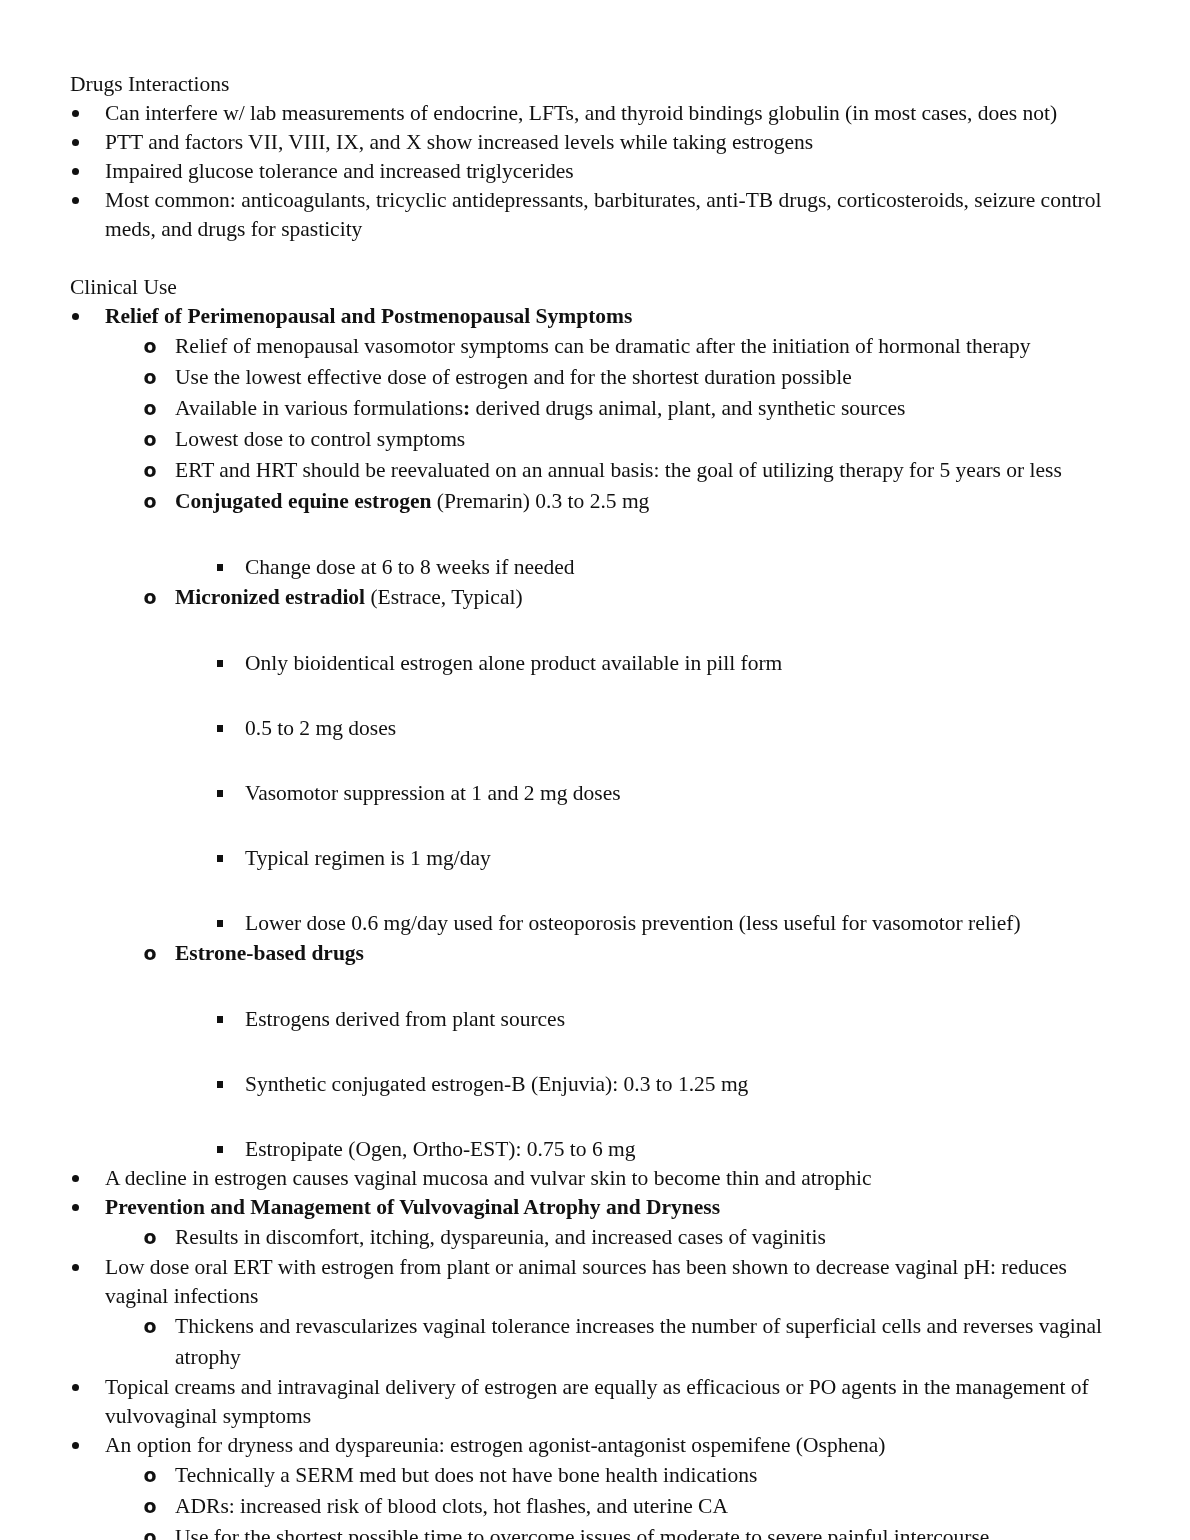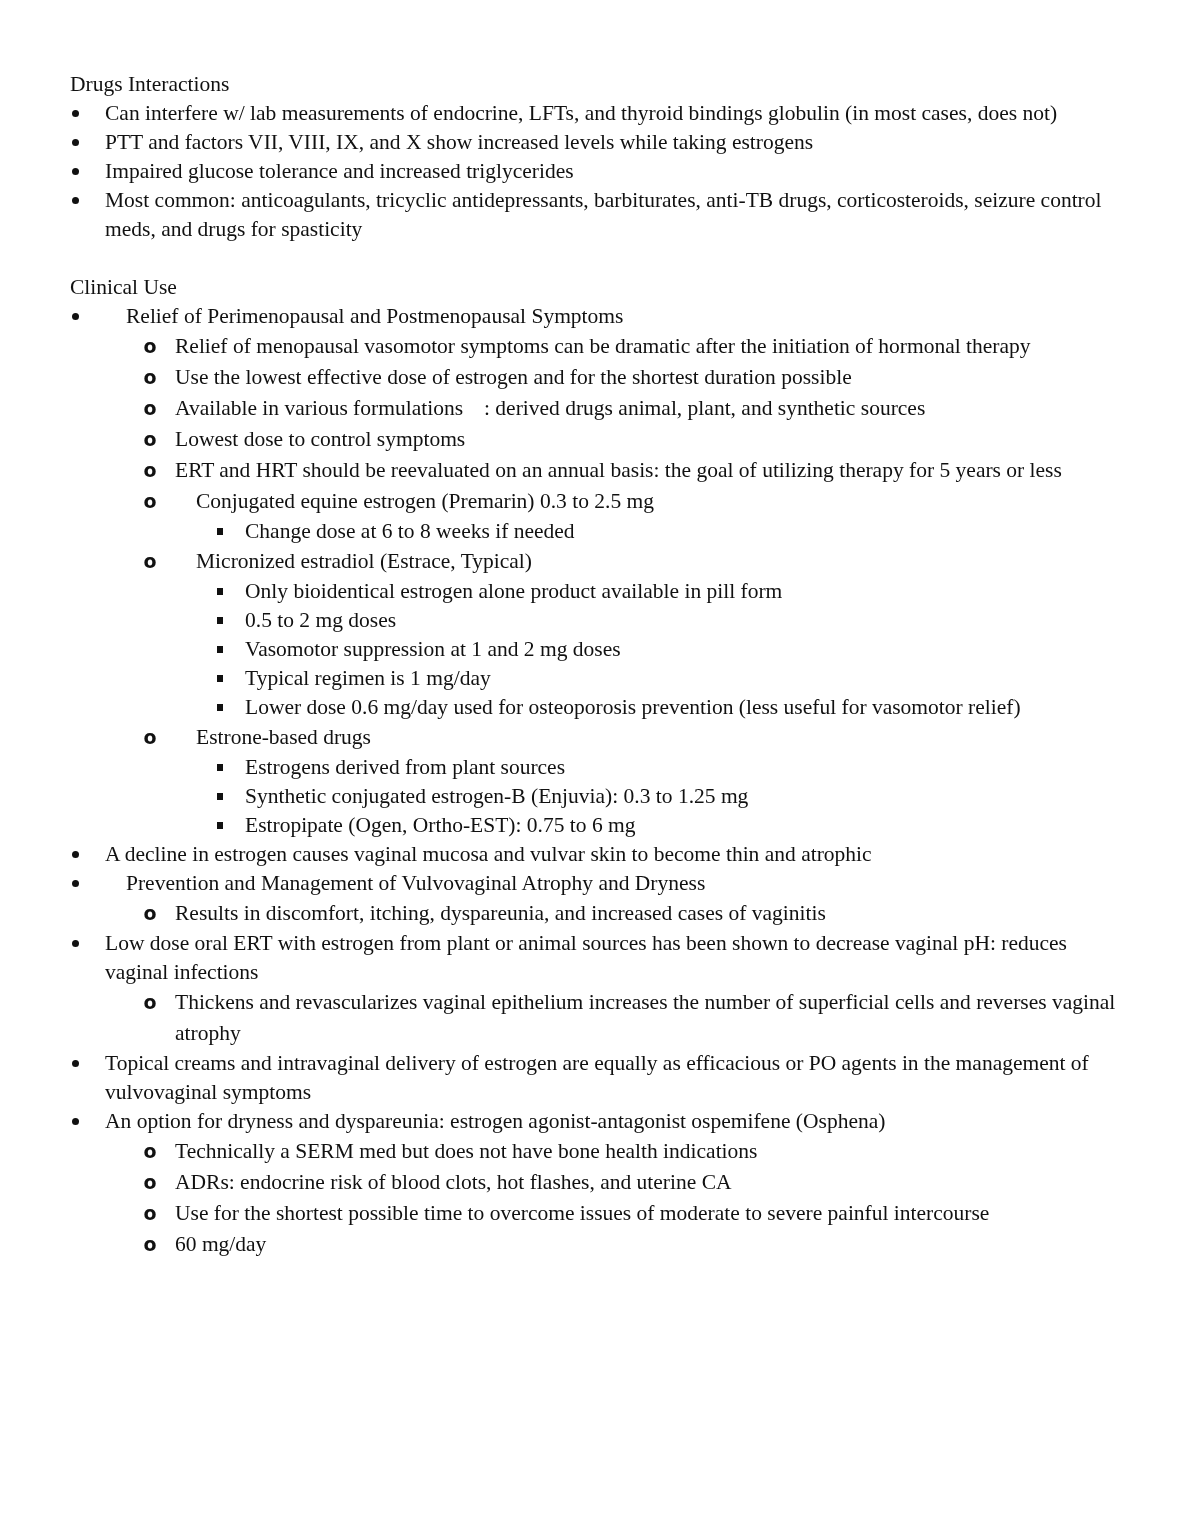--- a/index.html
+++ b/index.html
@@ -7,31 +7,31 @@
     width: 1190px; height: 1540px; position: relative; overflow: hidden;
     font-family: "Liberation Serif", "DejaVu Serif", serif;
     font-size: 21.5px; color: #111111;
   }
   .page { position: absolute; left: 70px; top: 70px; width: 1050px; }
   .heading { font-weight: normal; height: 29px; line-height: 29px; }
   .gap { height: 29px; }
   .row { position: relative; line-height: 29px; }
   .l1 { padding-left: 35px; }
   .l2 { padding-left: 105px; }
-  .l3 { padding-left: 175px; }
+  .l3 { padding-left: 175px; margin-top: 36px; }
   .l2 .txt, .l3 .txt, .l1 .txt { display: block; }
   .row.l2 { line-height: 31px; }
   .bullet { position: absolute; top: 0; width: 20px; text-align: center; }
   .l1 .bullet { left: 0; width: 10px; }
   .l2 .bullet { left: 70px; }
   .l3 .bullet { left: 140px; }
   .dot { display: inline-block; width: 7px; height: 7px; border-radius: 50%; background: #111; vertical-align: middle; margin-top: -4px; }
   .circ { font-family: "DejaVu Sans", sans-serif; font-weight: bold; font-size: 19px; }
   .sq { display: inline-block; width: 6px; height: 7px; background: #111; vertical-align: middle; margin-top: -4px; }
-  b { font-weight: normal; margin-left: 21px; }
+  b { font-weight: bold; }
 </style>
 </head>
 <body>
 
 <div class="page">
 
   <div class="heading">Drugs Interactions</div>
   <div>
     <div class="row l1">
         <span class="bullet"><span class="dot"></span></span>
@@ -143,37 +143,37 @@
   <div class="row l2">
       <span class="bullet circ">o</span>
       <span class="txt">Results in discomfort, itching, dyspareunia, and increased cases of vaginitis</span>
     </div>
   <div class="row l1">
       <span class="bullet"><span class="dot"></span></span>
       <span class="txt">Low dose oral ERT with estrogen from plant or animal sources has been shown to decrease vaginal pH: reduces vaginal infections</span>
     </div>
   <div class="row l2">
       <span class="bullet circ">o</span>
-      <span class="txt">Thickens and revascularizes vaginal epithelium increases the number of superficial cells and reverses vaginal atrophy</span>
+      <span class="txt">Thickens and revascularizes vaginal tolerance increases the number of superficial cells and reverses vaginal atrophy</span>
     </div>
   <div class="row l1">
       <span class="bullet"><span class="dot"></span></span>
       <span class="txt">Topical creams and intravaginal delivery of estrogen are equally as efficacious or PO agents in the management of vulvovaginal symptoms</span>
     </div>
   <div class="row l1">
       <span class="bullet"><span class="dot"></span></span>
       <span class="txt">An option for dryness and dyspareunia: estrogen agonist-antagonist ospemifene (Osphena)</span>
     </div>
   <div class="row l2">
       <span class="bullet circ">o</span>
       <span class="txt">Technically a SERM med but does not have bone health indications</span>
     </div>
   <div class="row l2">
       <span class="bullet circ">o</span>
-      <span class="txt">ADRs: endocrine risk of blood clots, hot flashes, and uterine CA</span>
+      <span class="txt">ADRs: increased risk of blood clots, hot flashes, and uterine CA</span>
     </div>
   <div class="row l2">
       <span class="bullet circ">o</span>
       <span class="txt">Use for the shortest possible time to overcome issues of moderate to severe painful intercourse</span>
     </div>
   <div class="row l2">
       <span class="bullet circ">o</span>
       <span class="txt">60 mg/day</span>
     </div>
 

